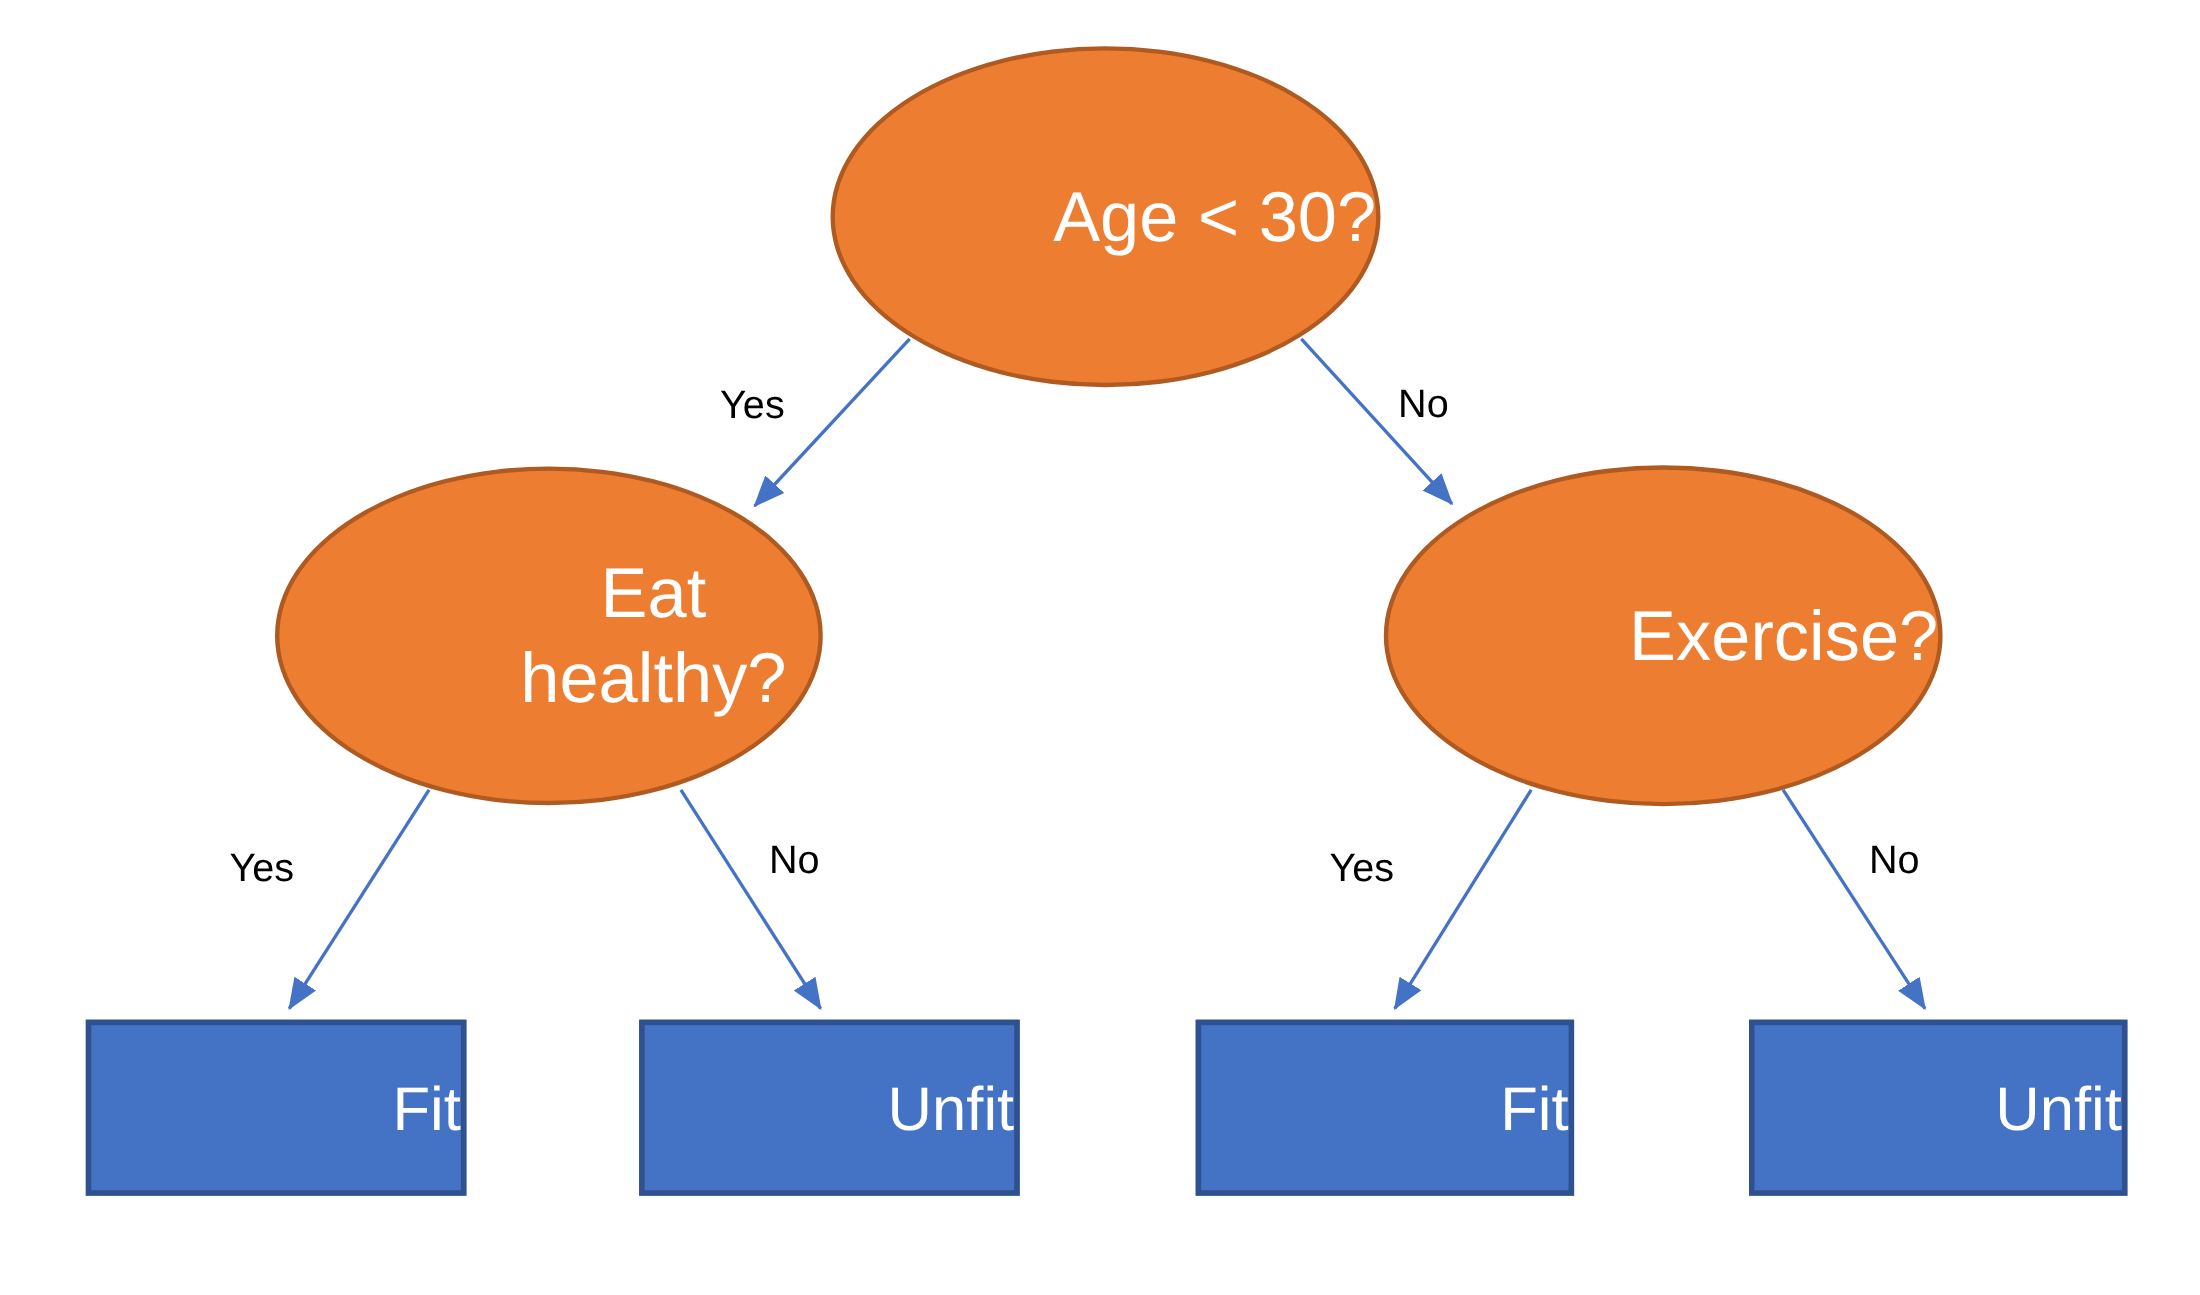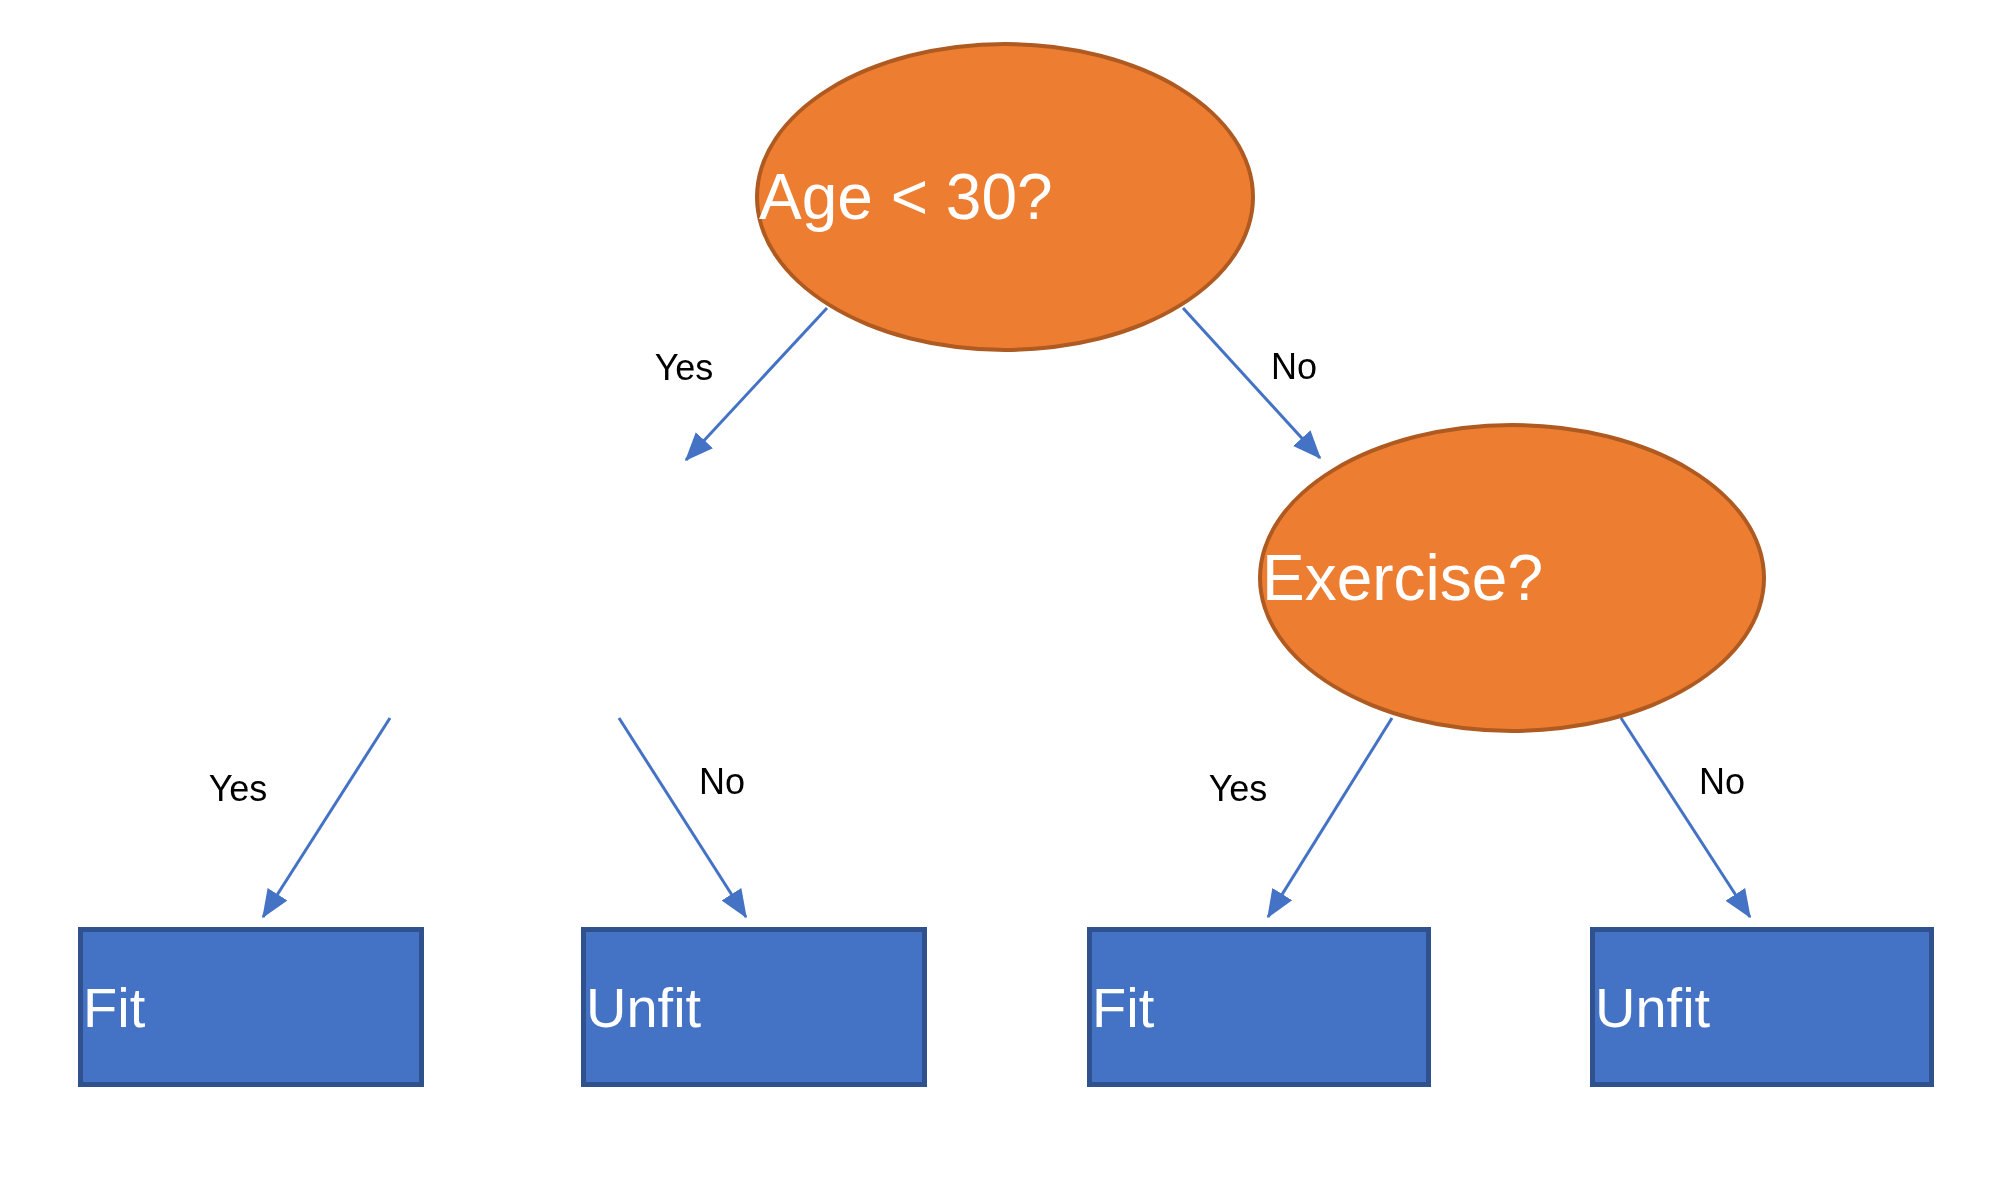--- a/index.html
+++ b/index.html
@@ -27,21 +27,21 @@
     stroke-width: 3;
     fill: none;
   }
   #arrowhead path {
     fill: var(--arrow, #4472C4);
   }
   .node {
     position: absolute;
     display: flex;
     align-items: center;
-    justify-content: flex-start;
+    justify-content: flex-end;
     text-align: center;
     box-sizing: border-box;
   }
   .decision {
     border-radius: 50%;
     background: var(--decision-fill, #ED7D31);
     border: 4px solid var(--decision-border, #AE5A21);
     color: var(--decision-text, #ffffff);
     font-size: 64px;
     line-height: 1.2;
@@ -90,20 +90,23 @@
     <line class="edge-line" x1="390" y1="718" x2="263" y2="917" marker-end="url(#arrowhead)"></line>
     <line class="edge-line" x1="619" y1="718" x2="746" y2="917" marker-end="url(#arrowhead)"></line>
     <line class="edge-line" x1="1392" y1="718" x2="1268" y2="917" marker-end="url(#arrowhead)"></line>
     <line class="edge-line" x1="1621" y1="718" x2="1750" y2="917" marker-end="url(#arrowhead)"></line>
   </svg>
 
   <div id="node-root" class="node decision">
     <span class="node-label">Age &lt; 30?</span>
   </div>
 
+  <div id="node-eat" class="node decision">
+    <span class="node-label">Eat healthy?</span>
+  </div>
 
   <div id="node-exercise" class="node decision">
     <span class="node-label">Exercise?</span>
   </div>
 
   <div id="leaf-fit-left" class="node outcome">
     <span class="node-label">Fit</span>
   </div>
 
   <div id="leaf-unfit-left" class="node outcome">

